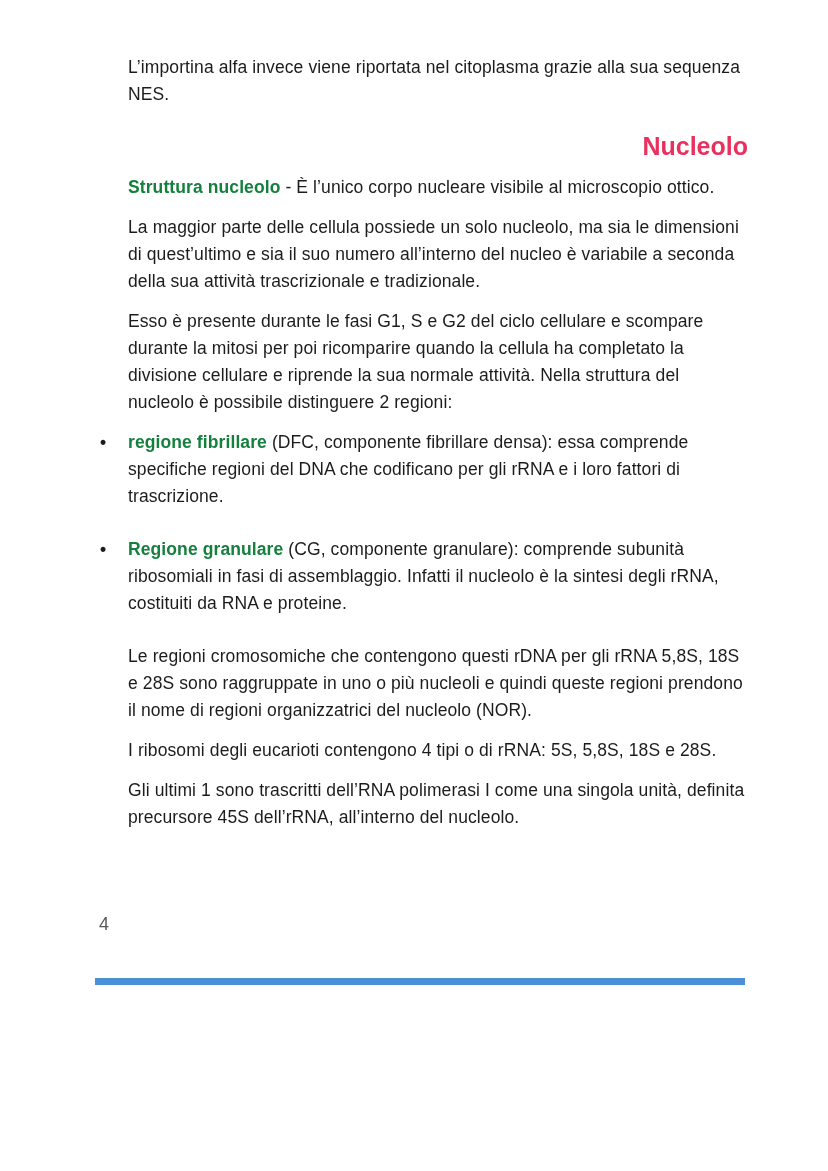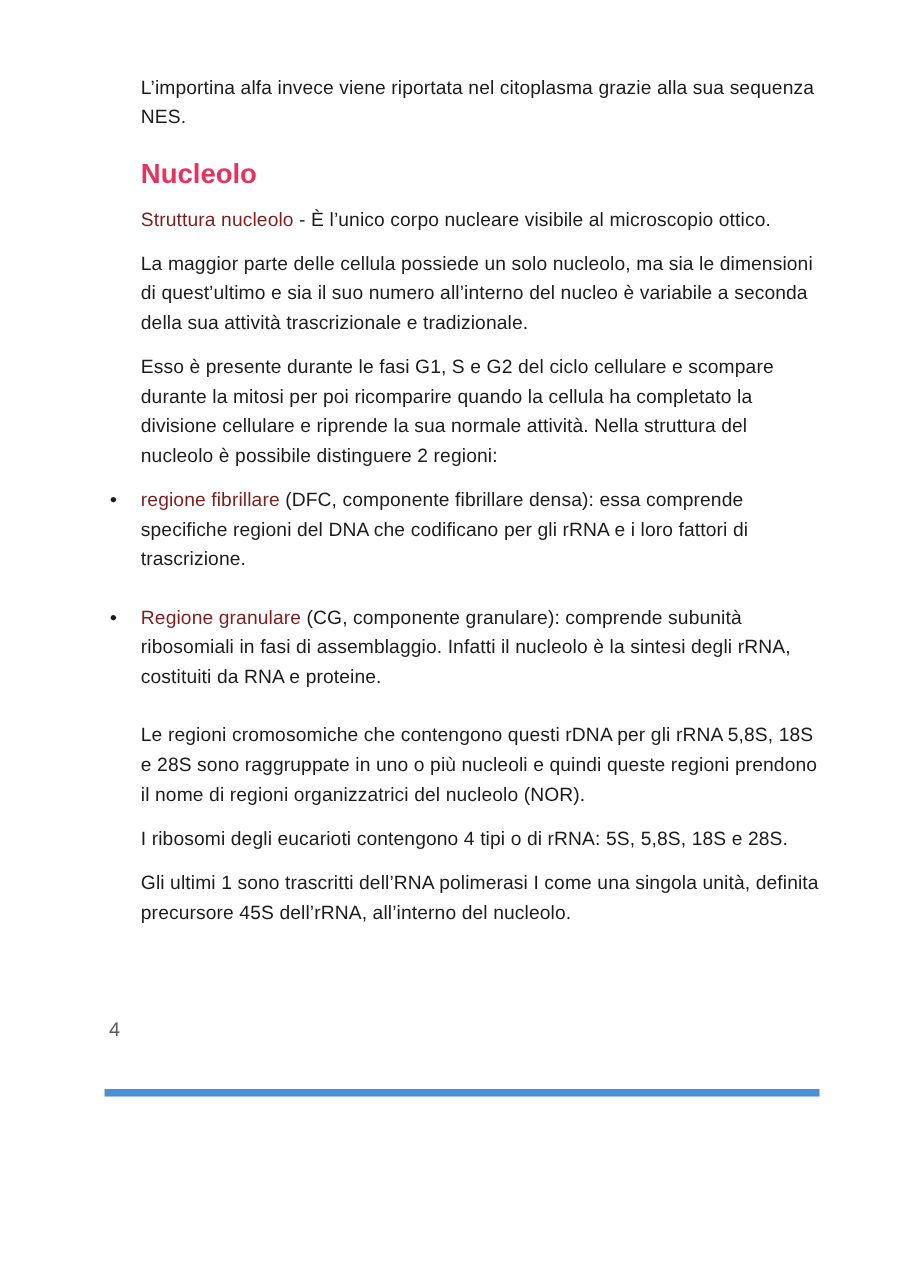--- a/index.html
+++ b/index.html
@@ -1,45 +1,46 @@
 <!DOCTYPE html>
 <html><head>
 <meta charset="utf-8">
 <style>
   * { margin: 0; padding: 0; box-sizing: border-box; }
   html, body { background: #ffffff; }
   .page {
     position: relative;
     width: 828px;
     height: 981px;
-    margin: 16px auto;
+    margin: 4px auto;
     background: #ffffff;
     overflow: hidden;
     font-family: "Liberation Sans", "DejaVu Sans", sans-serif;
     color: #1c1c1c;
   }
   .content {
     padding: 50px 80px 0 128px;
   }
   .para {
     font-size: 17.5px;
     line-height: 27px;
     margin: 13px 0;
     letter-spacing: 0.1px;
   }
   .para:first-child { margin-top: 0; }
   .section-heading {
     font-size: 25px;
     font-weight: 700;
     color: #e8315f;
     margin: 24px 0 13px 0;
+    text-align: right;
   }
   .lead {
-    color: #7f1d1d;
-    font-weight: 400;
+    color: #15803d;
+    font-weight: 700;
   }
   .bullet-row {
     display: flex;
     align-items: flex-start;
     margin: 13px 0;
   }
   .bullet-marker {
     flex: 0 0 28px;
     margin-left: -28px;
     font-size: 17.5px;

